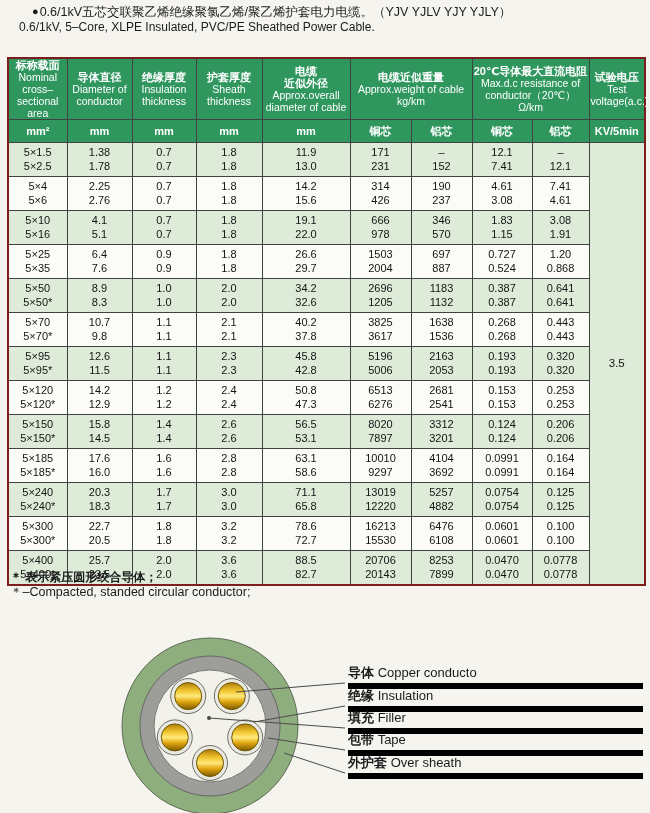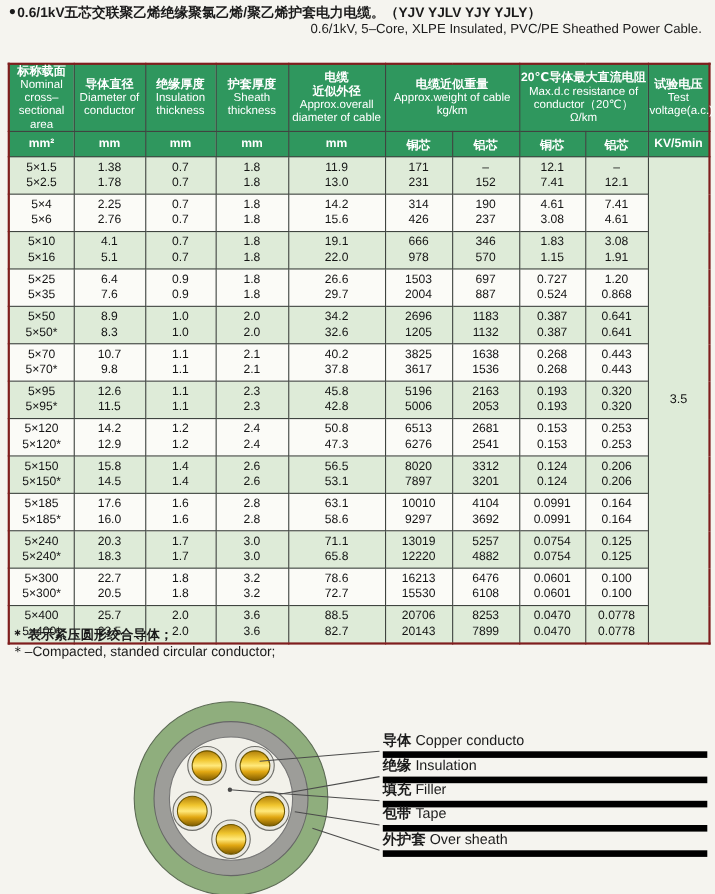--- a/index.html
+++ b/index.html
@@ -6,22 +6,22 @@
   body{
     width:650px;height:813px;
     background:#f5f4ef;
     font-family:"Liberation Sans","DejaVu Sans",sans-serif;
     color:#1b1b1b;
     position:relative;
     overflow:hidden;
   }
   
   .title{position:absolute;left:8px;top:4px;width:630px;line-height:15px;}
-  .title .cn{font-size:12.5px;font-weight:bold;}
-  .title .en{font-size:12px;padding-left:11px;text-align:right;}
+  .title .cn{font-size:12.5px;font-weight:normal;margin-left:24px;}
+  .title .en{font-size:12px;padding-left:11px;}
   .bullet{font-size:11px;vertical-align:1px;margin-right:1px;}
   
   table.spec{
     position:absolute;left:7px;top:57px;
     width:637px;border-collapse:collapse;table-layout:fixed;
     border:2px solid #7f1d1d;
   }
   table.spec th,table.spec td{
     border:1px solid #3f4440;
     padding:0 1px;text-align:center;vertical-align:middle;

